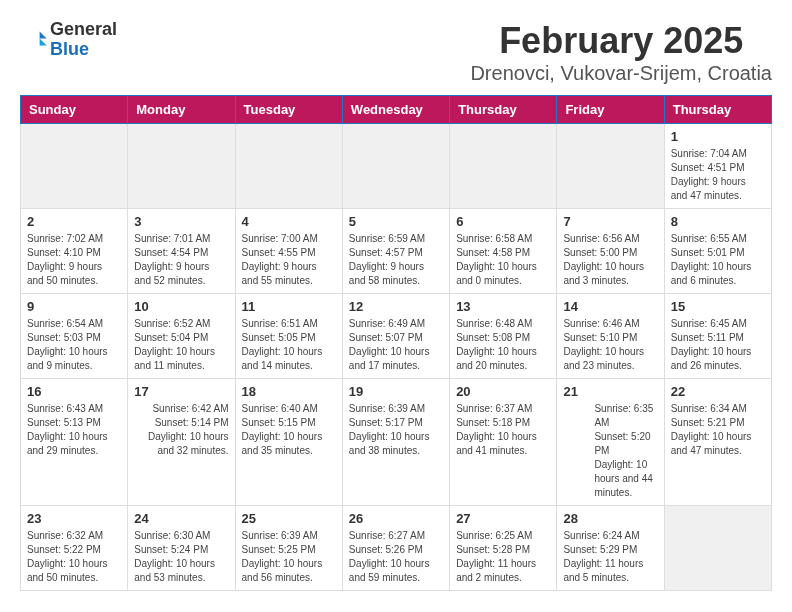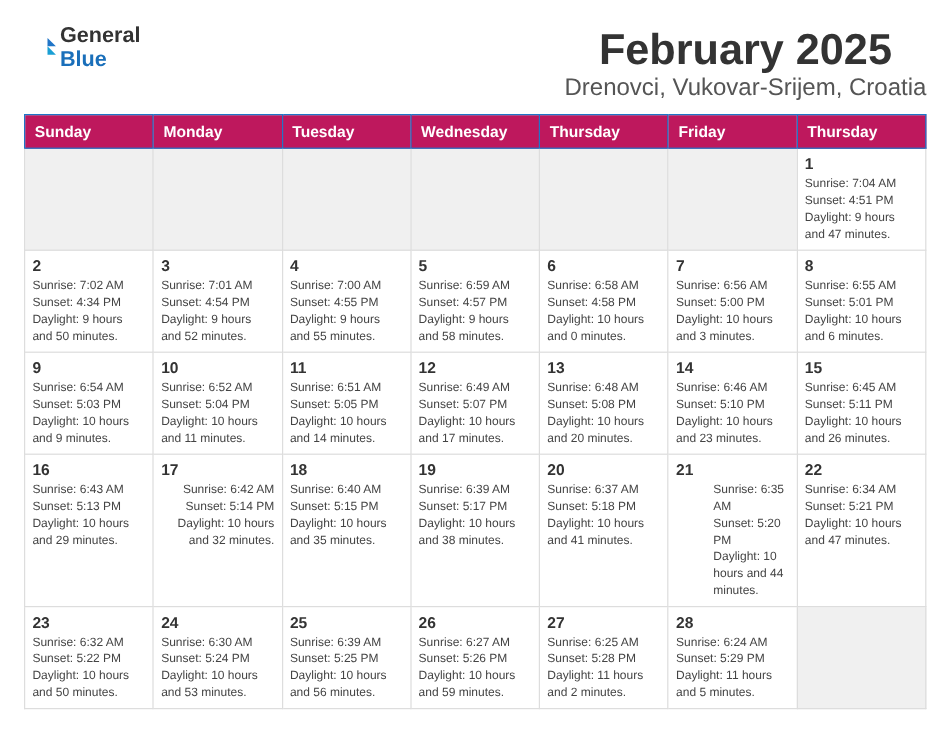--- a/index.html
+++ b/index.html
@@ -137,21 +137,21 @@
           <span class="day-num">1</span>
           <div class="day-info" style="white-space: pre-line;">Sunrise: 7:04 AM
 Sunset: 4:51 PM
 Daylight: 9 hours and 47 minutes.</div>
         </td>
       </tr>
       <tr>
         <td>
           <span class="day-num">2</span>
           <div class="day-info" style="white-space: pre-line;">Sunrise: 7:02 AM
-Sunset: 4:34 PM
+Sunset: 4:10 PM
 Daylight: 9 hours and 50 minutes.</div>
         </td>
         <td>
           <span class="day-num">3</span>
           <div class="day-info" style="white-space: pre-line;">Sunrise: 7:01 AM
 Sunset: 4:54 PM
 Daylight: 9 hours and 52 minutes.</div>
         </td>
         <td>
           <span class="day-num">4</span>

